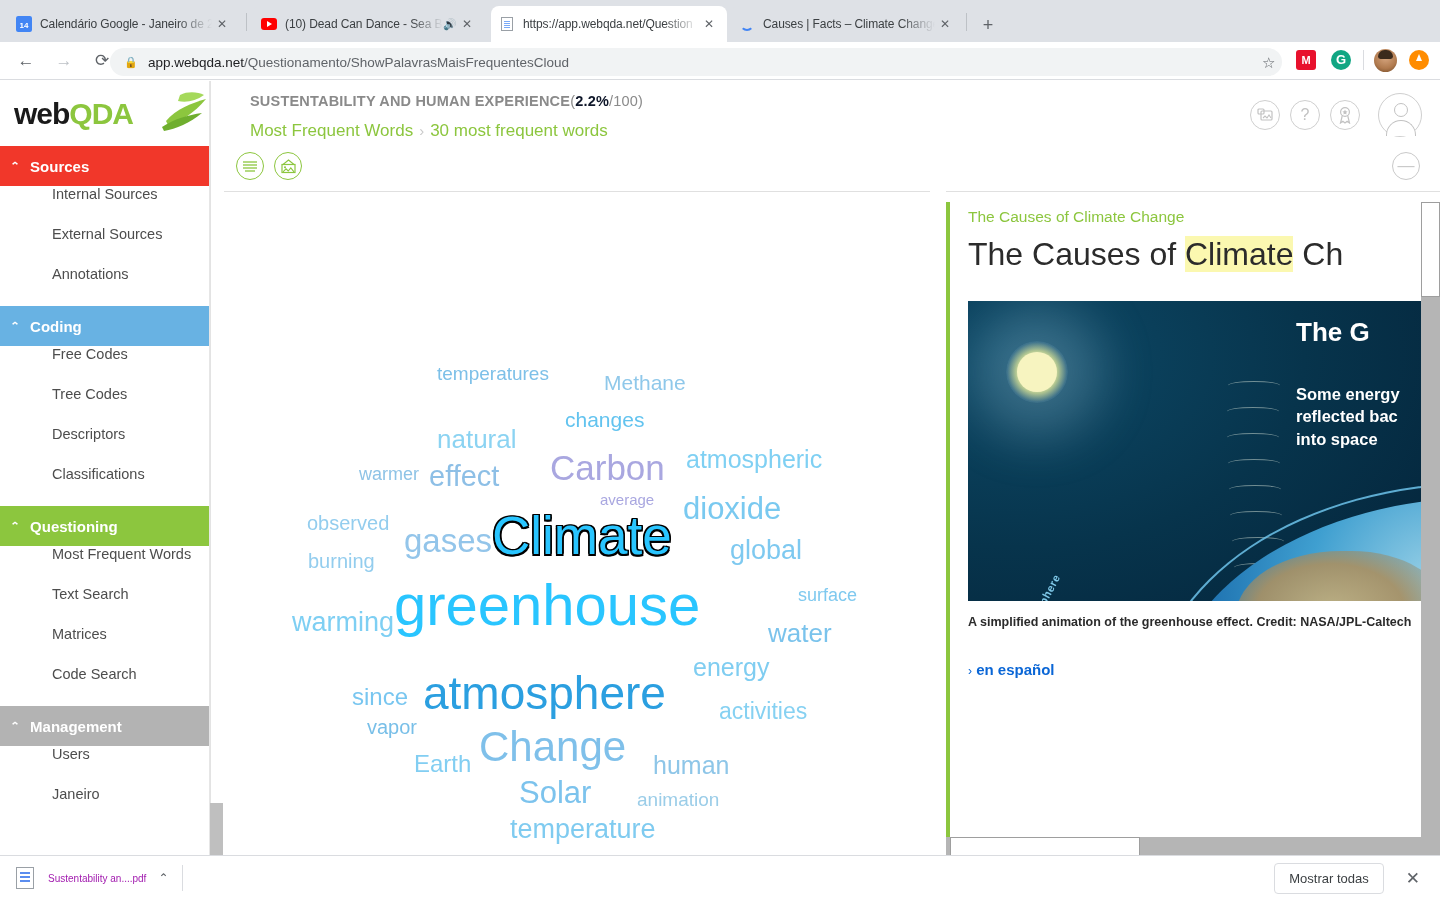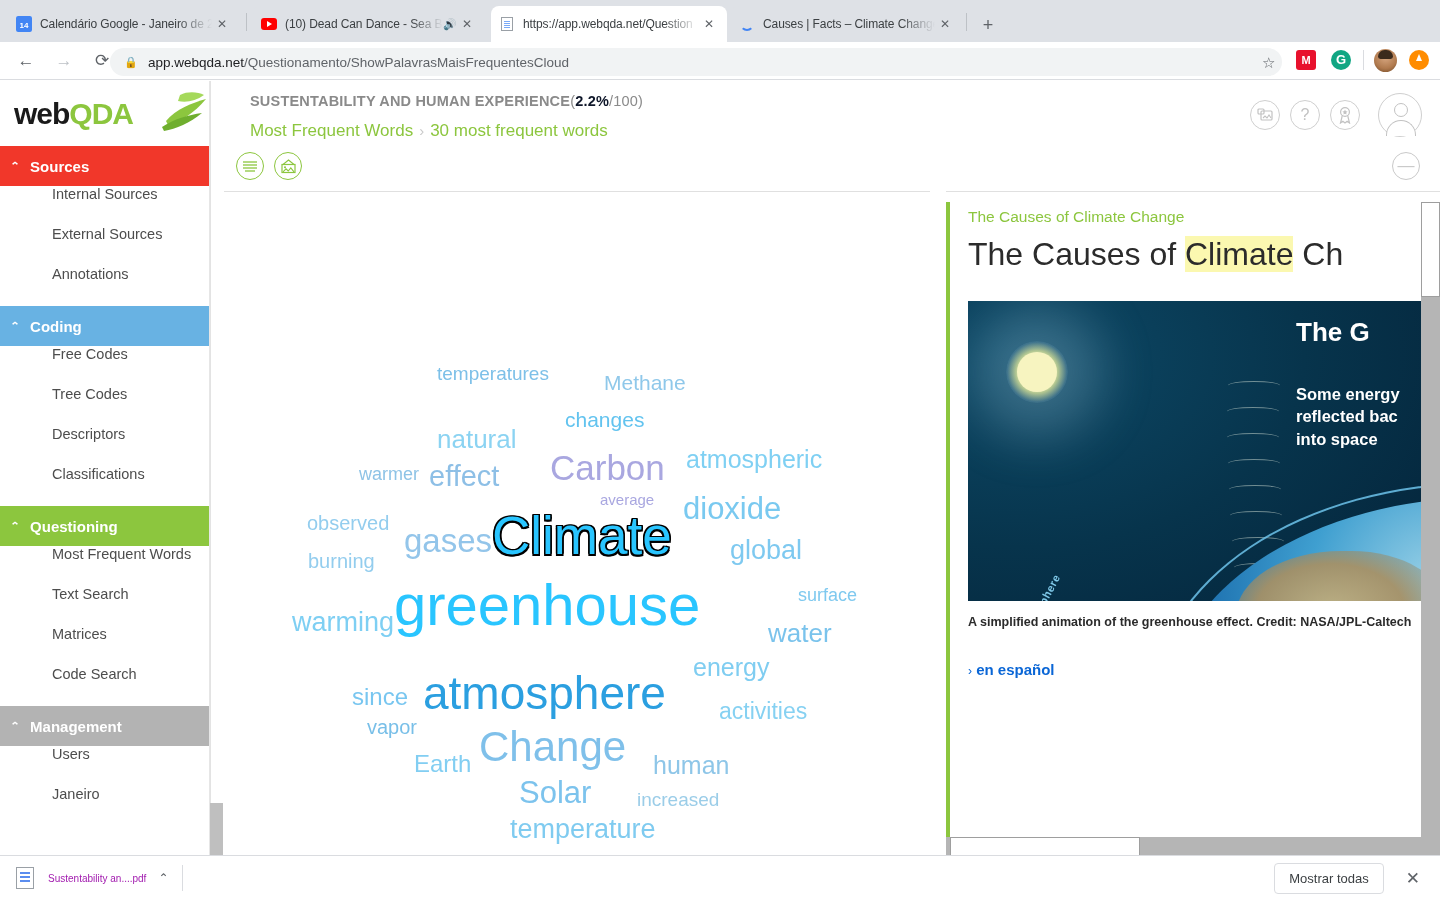--- a/index.html
+++ b/index.html
@@ -417,21 +417,21 @@
           <span class="w" style="left: 544px; top: 418px; font-size: 26px; color: rgb(122, 195, 236);">water</span>
           <span class="w" style="left: 469px; top: 453px; font-size: 25px; color: rgb(127, 205, 241);">energy</span>
           <span class="w" style="left: 128px; top: 483px; font-size: 24px; color: rgb(120, 198, 240);">since</span>
           <span class="w" style="left: 199px; top: 468px; font-size: 46px; color: rgb(43, 159, 224);">atmosphere</span>
           <span class="w" style="left: 495px; top: 498px; font-size: 23px; color: rgb(134, 209, 242);">activities</span>
           <span class="w" style="left: 143px; top: 515px; font-size: 20px; color: rgb(120, 191, 232);">vapor</span>
           <span class="w" style="left: 255px; top: 524px; font-size: 42px; color: rgb(127, 192, 234);">Change</span>
           <span class="w" style="left: 190px; top: 550px; font-size: 24px; color: rgb(130, 206, 242);">Earth</span>
           <span class="w" style="left: 429px; top: 551px; font-size: 25px; color: rgb(142, 198, 232);">human</span>
           <span class="w" style="left: 295px; top: 575px; font-size: 31px; color: rgb(124, 195, 237);">Solar</span>
-          <span class="w" style="left: 413px; top: 588px; font-size: 19px; color: rgb(155, 205, 232);">increased</span>
+          <span class="w" style="left: 413px; top: 588px; font-size: 19px; color: rgb(155, 205, 232);">animation</span>
           <span class="w" style="left: 286px; top: 614px; font-size: 27px; color: rgb(127, 203, 240);">temperature</span>
         </div>
       <div class="cloud-vtrack"></div>
     </div>
 
     <div class="src-panel">
       <div class="src-toolbar">
         <div class="minus-btn">—</div>
       </div>
       <div class="src-body">

